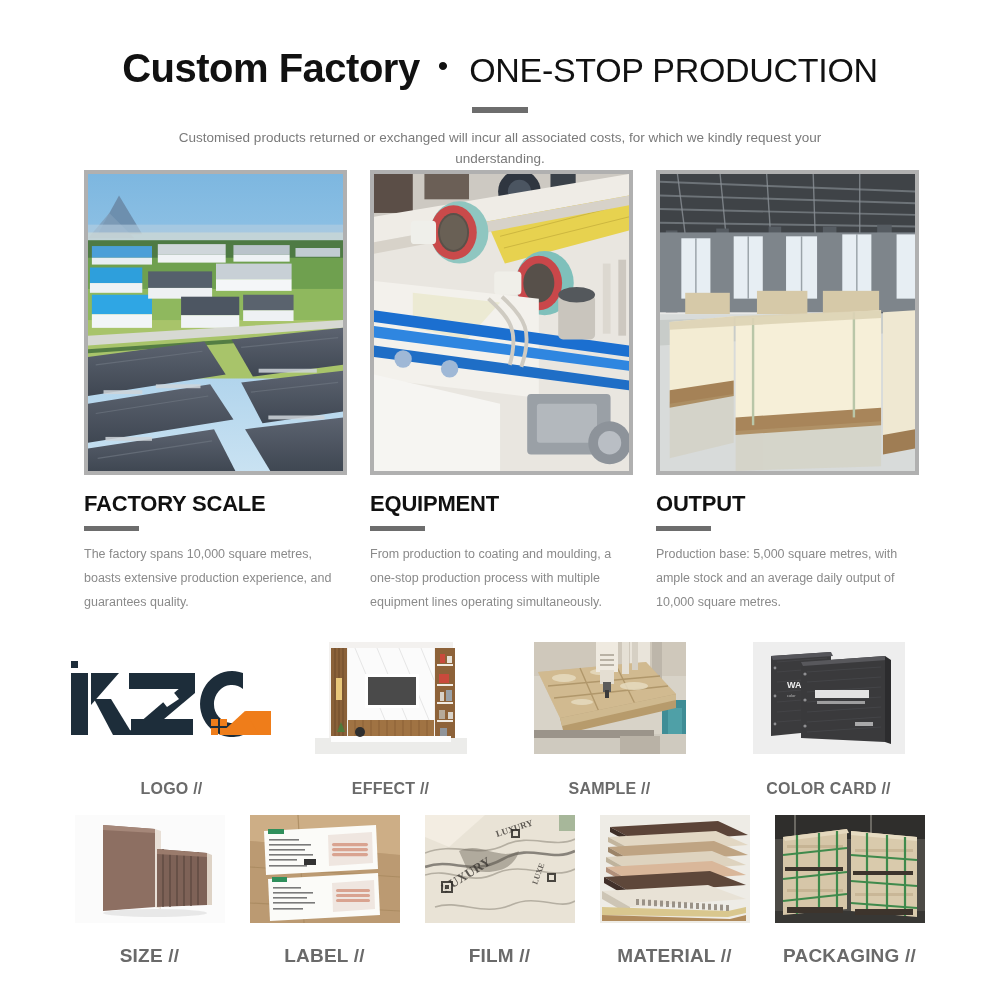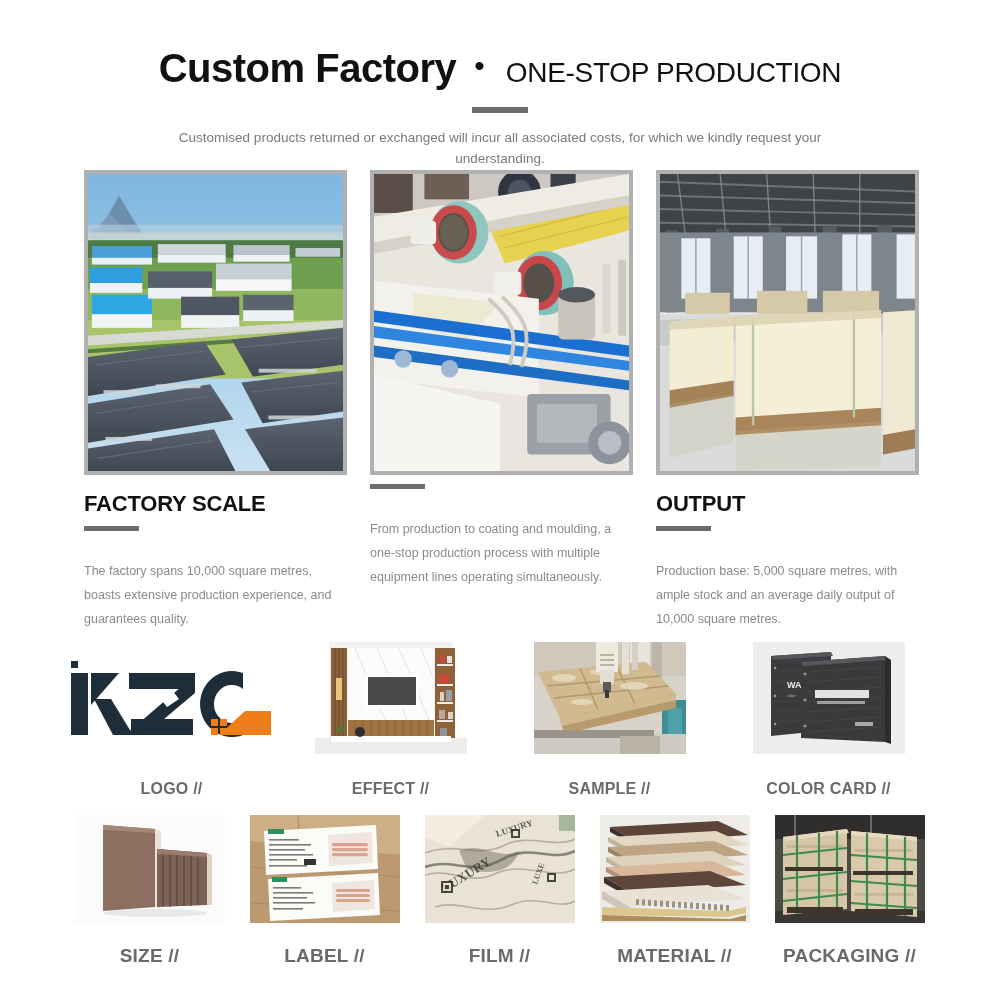--- a/index.html
+++ b/index.html
@@ -20,21 +20,21 @@
   }
   .title-bold {
     font-size: 40px; font-weight: 700; color: #111;
     letter-spacing: -0.5px; font-family: "Liberation Sans", sans-serif;
   }
   .title-bullet {
     font-size: 30px; color: #111; line-height: 1;
     margin: 0 9px 0 6px; position: relative; top: -6px;
   }
   .title-light {
-    font-size: 28px; font-weight: 400; color: #111;
+    font-size: 34px; font-weight: 400; color: #111;
     letter-spacing: -0.3px;
   }
   .title-rule {
     width: 56px; height: 6px; background: #6d6d6d;
     margin: 16px auto 0;
   }
   .subtitle {
     margin: 14px auto 12px; width: 660px;
     font-size: 13.5px; line-height: 21px; color: #7a7a7a;
     text-align: center;
@@ -52,21 +52,21 @@
     overflow: hidden; position: relative;
   }
   .photo-frame > svg { display: block; width: 100%; height: 100%; }
 
   .feature-head {
     margin-top: 16px; font-size: 22px; font-weight: 700;
     color: #111; letter-spacing: -0.2px;
   }
   .feature-rule { width: 55px; height: 5px; background: #6d6d6d; margin-top: 9px; }
   .feature-text {
-    margin-top: 28px; font-size: 12.5px; line-height: 24px; color: #8a8a8a;
+    margin-top: 11px; font-size: 12.5px; line-height: 24px; color: #8a8a8a;
     width: 250px;
   }
 
   
   .gallery-row-1 {
     position: absolute; left: 62px; top: 640px;
     width: 876px; display: flex; gap: 0;
   }
   .g1-cell { width: 219px; display: flex; flex-direction: column; align-items: center; }
   .g1-media { height: 115px; display: flex; align-items: center; justify-content: center; }
@@ -266,20 +266,21 @@
             <path d="M132 126 C156 148 164 162 152 198"></path>
           </g>
 
           <circle cx="30" cy="190" r="9" fill="#9fb8d6"></circle>
           <circle cx="78" cy="200" r="9" fill="#9fb8d6"></circle>
 
           <rect x="236" y="92" width="8" height="72" fill="#dcd8d0"></rect>
           <rect x="252" y="88" width="8" height="78" fill="#cdc8c0"></rect>
         </svg>
       </div>
+      <div class="feature-head">EQUIPMENT</div>
       <div class="feature-rule"></div>
       <div class="feature-text">From production to coating and moulding, a one-stop production process with multiple equipment lines operating simultaneously.</div>
     </div>
 
     <div class="feature">
       <div class="photo-frame">
         <svg viewBox="0 0 263 305" preserveAspectRatio="none">
           <rect width="263" height="305" fill="#e8e8e6"></rect>
 
           <rect width="263" height="62" fill="#3f4347"></rect>

